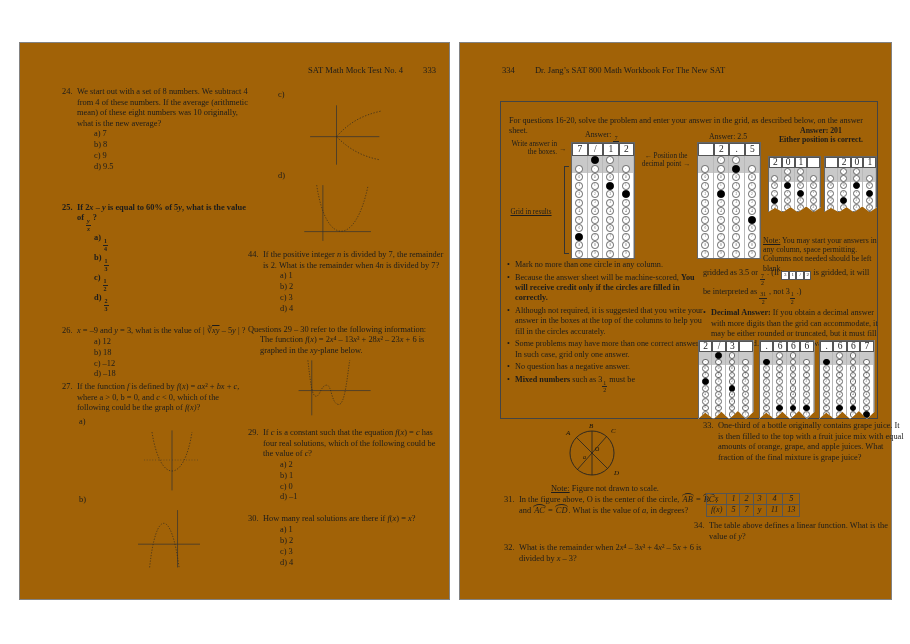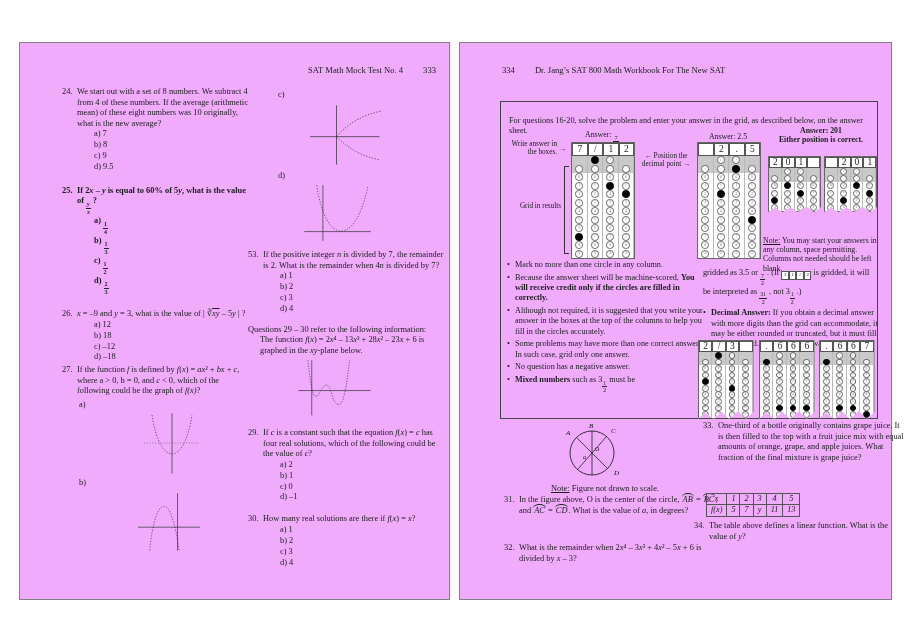--- a/index.html
+++ b/index.html
@@ -1,19 +1,19 @@
 <!DOCTYPE html>
 <html><head>
 <meta charset="utf-8">
 <style>
   html,body{margin:0;padding:0;background:#ffffff;}
   body{width:910px;height:644px;position:relative;overflow:hidden;
        font-family:"Liberation Serif","DejaVu Serif",serif;color:#1c1c1c;
        font-size:8.4px;line-height:1.25;}
-  .page{position:absolute;top:42px;height:558px;background:#f0abfc;border:1.5px solid #828282;box-sizing:border-box;}
+  .page{position:absolute;top:42px;height:558px;background:#a16207;border:1.5px solid #828282;box-sizing:border-box;}
   #pageL{left:19px;width:431px;}
   #pageR{left:459px;width:433px;}
   .phead{position:absolute;top:22px;font-size:8.6px;display:flex;gap:20px;}
   #pageL .phead{left:238px;width:178px;justify-content:flex-end;}
   #pageR .phead{left:42px;}
   .col{position:absolute;}
   .q{position:relative;padding-left:15px;}
   .qn{position:absolute;left:0;top:0;}
   .ch{margin-left:17px;line-height:1.3;}
   .glabel{margin-left:2px;margin-top:3px;margin-bottom:1px;}
@@ -59,21 +59,21 @@
 </head>
 <body>
 
 <div class="page" id="pageL">
   <div class="phead">
     <span>SAT Math Mock Test No. 4</span>
     <span>333</span>
   </div>
 
   <div class="col" style="left:42px;top:44px;width:186px;">
-    <div class="q" style="margin-bottom:13px;">
+    <div class="q" style="margin-bottom:30px;">
       <span class="qn">24.</span>
       <div>We start out with a set of 8 numbers. We subtract 4 from 4 of these numbers. If the average (arithmetic mean) of these eight numbers was 10 originally, what is the new average?</div>
       <div class="ch">a)  7</div>
       <div class="ch">b)  8</div>
       <div class="ch">c)  9</div>
       <div class="ch">d)  9.5</div>
     </div>
     <div class="q" style="margin-bottom:14px;font-weight:bold;">
       <span class="qn">25.</span>
       <div>If 2<i>x</i> – <i>y</i> is equal to 60% of 5<i>y</i>, what is the value of <span class="fr">
@@ -131,21 +131,21 @@
       <path d="M36,42 C52,24 68,16 90,11" fill="none" stroke="#222" stroke-width="0.8" stroke-dasharray="1.6 2"></path>
       <path d="M36,42 C52,58 68,66 88,70" fill="none" stroke="#222" stroke-width="0.8" stroke-dasharray="1.6 2"></path>
     </svg>
     <div class="glabel" style="margin-left:30px;">d)</div>
     <svg width="92" height="62" viewBox="0 0 95 80" style="margin-left:44px;margin-bottom:6px;">
       <line x1="4" y1="64" x2="90" y2="64" stroke="#333" stroke-width="0.9"></line>
       <line x1="28" y1="4" x2="28" y2="76" stroke="#333" stroke-width="0.9"></line>
       <path d="M20,4 C32,84 70,82 86,6" fill="none" stroke="#222" stroke-width="0.8" stroke-dasharray="1.6 2"></path>
     </svg>
     <div class="q" style="margin-bottom:10px;">
-      <span class="qn">53.</span>
+      <span class="qn">44.</span>
       <div>If the positive integer <i>n</i> is divided by 7, the remainder is 2. What is the remainder when 4<i>n</i> is divided by 7?</div>
       <div class="ch">a)  1</div>
       <div class="ch">b)  2</div>
       <div class="ch">c)  3</div>
       <div class="ch">d)  4</div>
     </div>
     <div>Questions 29 – 30 refer to the following information:</div>
     <div style="padding-left:12px;">The function <i>f</i>(<i>x</i>) = 2<i>x</i>⁴ – 13<i>x</i>³ + 28<i>x</i>² – 23<i>x</i> + 6 is graphed in the <i>xy</i>-plane below.</div>
     <svg width="94" height="62" viewBox="0 0 100 80" style="margin-left:40px;margin-top:2px;">
       <line x1="3" y1="42" x2="96" y2="42" stroke="#333" stroke-width="0.9"></line>
@@ -184,21 +184,21 @@
           <span>7</span>
           <span>12</span>
         </span></div>
     <div class="exlabel" style="left:188px;top:30px;width:78px;">Answer: 2.5</div>
     <div class="exlabel" style="left:264px;top:24px;width:112px;font-weight:bold;">Answer: 201</div>
     <div class="exlabel" style="left:264px;top:33px;width:112px;font-weight:bold;">Either position is correct.</div>
 
     <div class="annot" style="left:2px;top:38px;width:54px;text-align:right;">Write answer in the boxes.</div>
     <span class="annot" style="left:58px;top:43px;">→</span>
     <div class="bracket" style="left:63px;top:64px;height:86px;"></div>
-    <div class="annot" style="left:0px;top:100px;width:60px;text-align:right;">Grid in results</div>
+    <div class="annot" style="left:0px;top:106px;width:60px;text-align:center;text-decoration:underline;">Grid in results</div>
     <div class="annot" style="left:136px;top:50px;width:58px;text-align:center;">
       <span>←</span>
       <span>Position the decimal point</span>
       <span>→</span>
     </div>
 
     <div style="left:70px;top:40px;" class="grid g-big">
         <div class="g-hrow">
           <div class="g-hcell">7</div>
           <div class="g-hcell">/</div>

